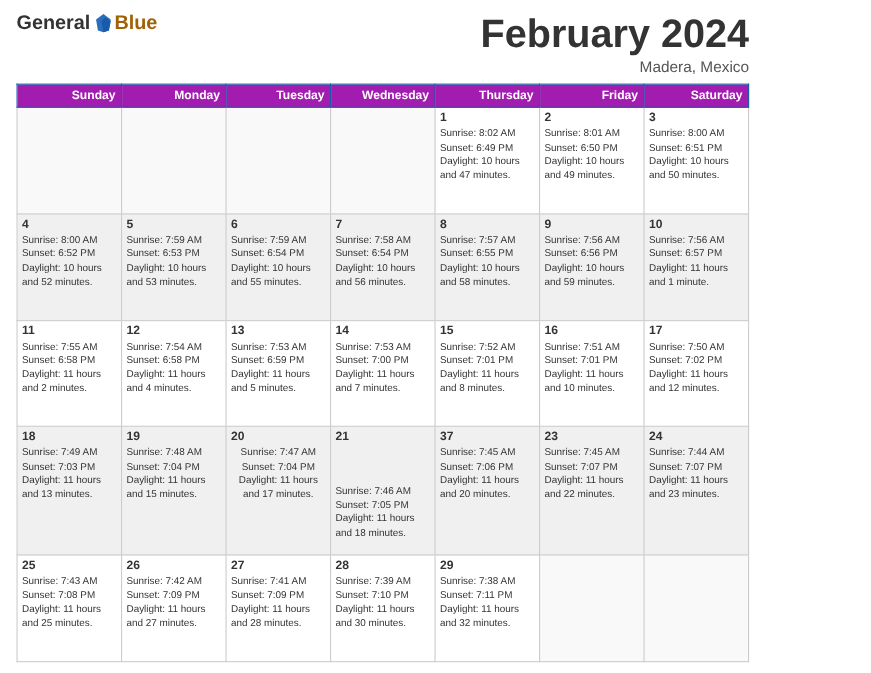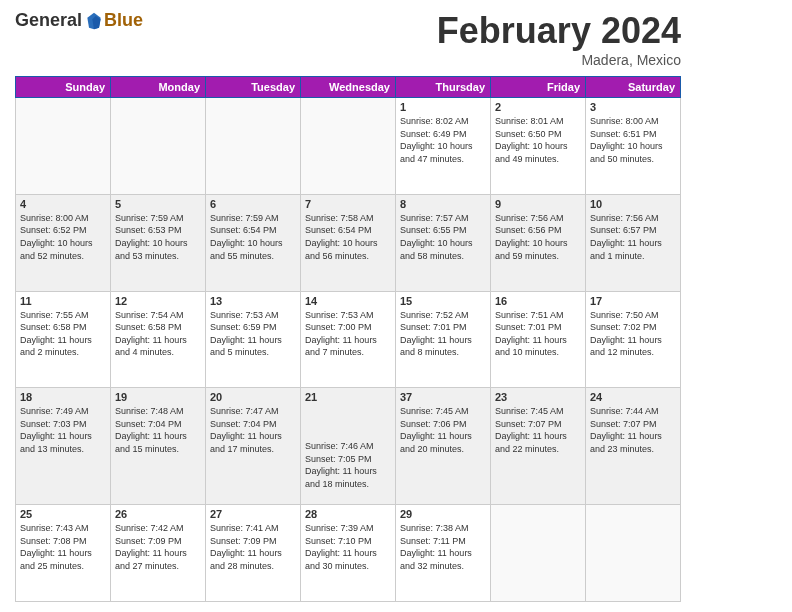--- a/index.html
+++ b/index.html
@@ -266,21 +266,21 @@
           </td>
           <td>
             <div class="day-number">19</div>
             <div class="day-info" style="white-space: pre-line;">Sunrise: 7:48 AM
 Sunset: 7:04 PM
 Daylight: 11 hours
 and 15 minutes.</div>
           </td>
           <td>
             <div class="day-number">20</div>
-            <div class="day-info" style="white-space: pre-line;">Sunrise: 7:47 AM
+            <div class="day-info" style="white-space: pre-line; text-align: center;">Sunrise: 7:47 AM
 Sunset: 7:04 PM
 Daylight: 11 hours
 and 17 minutes.</div>
           </td>
           <td>
             <div class="day-number">21</div>
             <div class="day-info" style="white-space: pre-line; margin-top: 37px;">Sunrise: 7:46 AM
 Sunset: 7:05 PM
 Daylight: 11 hours
 and 18 minutes.</div>

